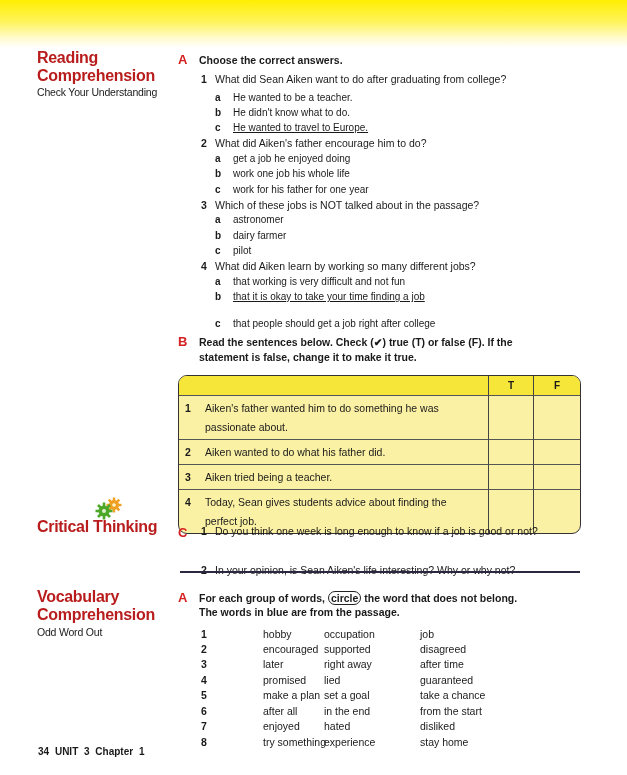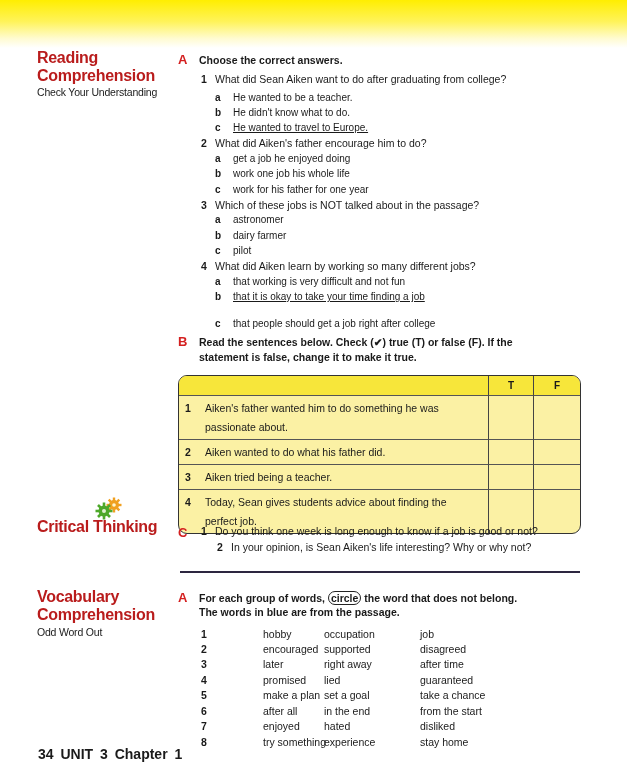--- a/index.html
+++ b/index.html
@@ -33,21 +33,21 @@
   .ct-q { position: absolute; left: 201px; font-size: 10.5px; white-space: nowrap; }
   .ct-q .n { display: inline-block; width: 14px; font-weight: bold; }
   .rule { position: absolute; left: 180px; top: 571px; width: 400px; height: 2px; background: #2d2640; }
   .circ { display: inline-block; border: 1.3px solid #222; border-radius: 10px; padding: 0 2px; line-height: 12px; }
   .vrow { position: absolute; left: 201px; font-size: 10.5px; white-space: nowrap; }
   .vrow span { position: absolute; top: 0; }
   .vrow .n { left: 0; font-weight: bold; }
   .vrow .w1 { left: 16px; padding-left: 46px; }
   .vrow .w2 { left: 123px; }
   .vrow .w3 { left: 219px; }
-  .footer { position: absolute; left: 38px; top: 746px; font-weight: bold; font-size: 14px; word-spacing: 3px; }
+  .footer { position: absolute; left: 38px; top: 746px; font-weight: bold; font-size: 10px; word-spacing: 3px; }
   .gear { position: absolute; }
 </style>
 </head>
 <body>
 
 <div class="topband"></div>
 
 <div class="side-title" style="top:49px;">Reading</div>
 <div class="side-title" style="top:67px;">Comprehension</div>
 <div class="side-sub" style="top:86px;">Check Your Understanding</div>
@@ -141,21 +141,21 @@
       <line x1="5" y1="9" x2="17" y2="21"></line>
         <line x1="17" y1="9" x2="5" y2="21"></line>
     </g>
   </g>
   <circle cx="11" cy="15" r="2" fill="#dff0d0"></circle>
 </svg>
 <div class="side-title" style="top:518px;">Critical Thinking</div>
 
 <div class="sec-letter" style="top:525px;">C</div>
 <div class="ct-q" style="top:525px;"><span class="n">1</span><span>Do you think one week is long enough to know if a job is good or not?</span></div>
-<div class="ct-q" style="top:541px;margin-left:16px;"><span class="n">2</span><span>In your opinion, is Sean Aiken's life interesting? Why or why not?</span></div>
+<div class="ct-q" style="top:564px;"><span class="n">2</span><span>In your opinion, is Sean Aiken's life interesting? Why or why not?</span></div>
 
 <div class="rule"></div>
 
 <div class="side-title" style="top:588px;">Vocabulary</div>
 <div class="side-title" style="top:606px;">Comprehension</div>
 <div class="side-sub" style="top:626px;text-align:center;">Odd Word Out</div>
 
 <div class="sec-letter" style="top:590px;">A</div>
 <div class="instr" style="top:591px; white-space:nowrap;">
   <span>For each group of words,</span>

